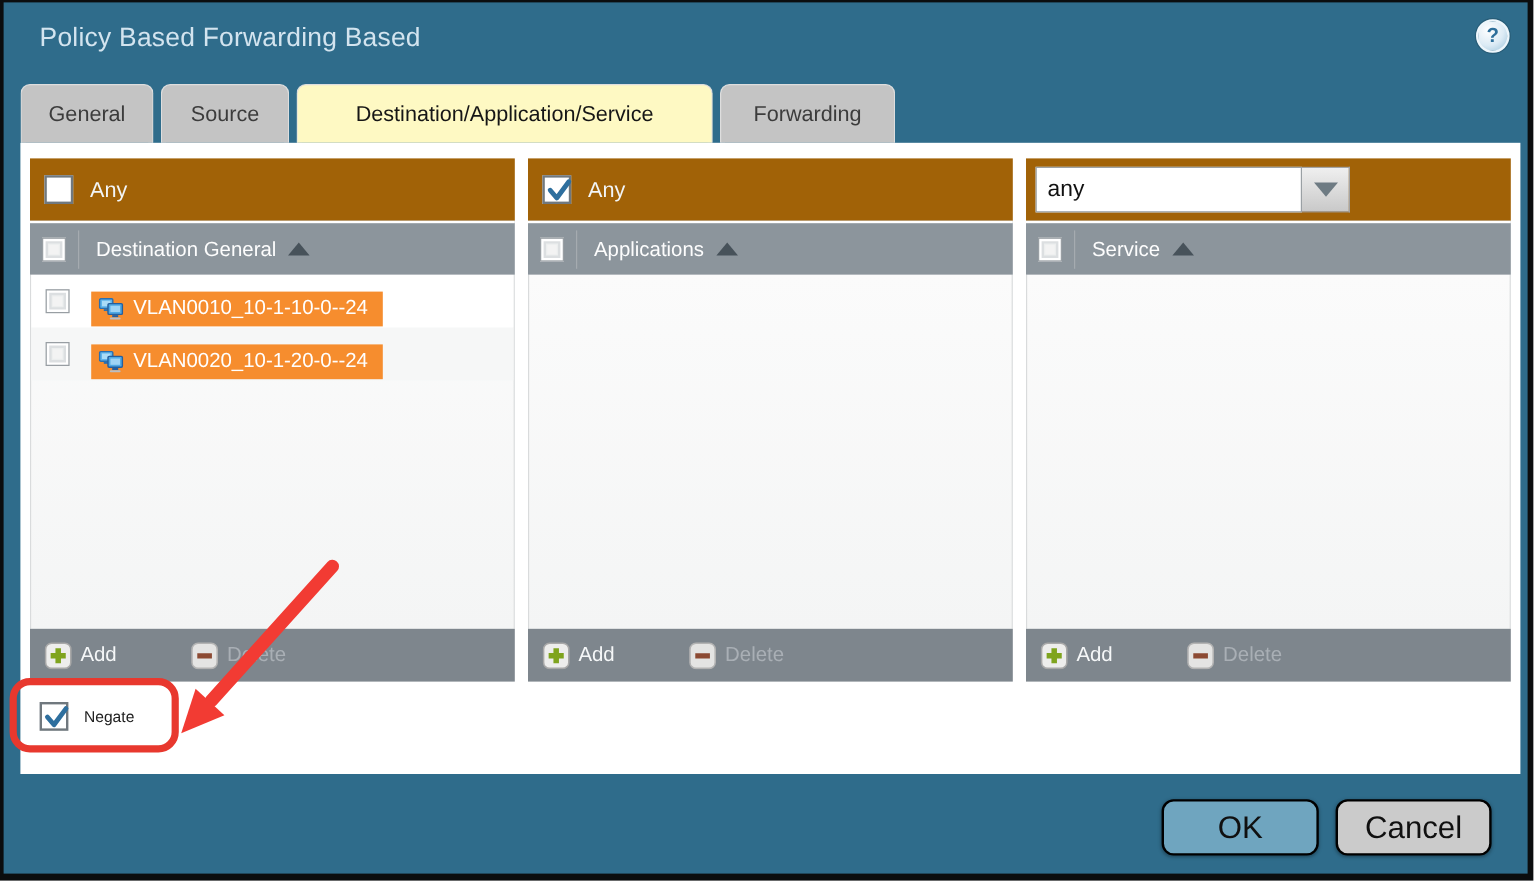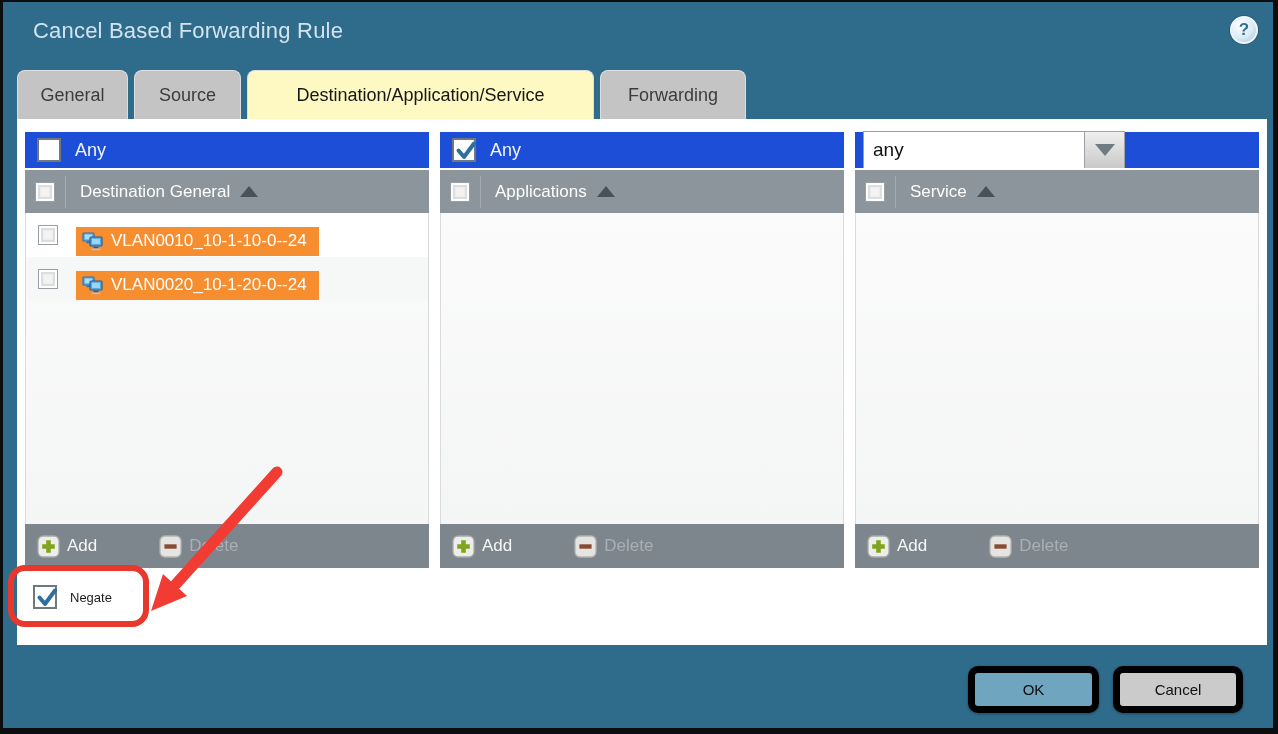--- a/index.html
+++ b/index.html
@@ -20,21 +20,21 @@
          display:flex; align-items:center; justify-content:center; font-size:18px; color:#3C3C3C; cursor:pointer; }
   .tab.active { background:#fef9c3; color:#161616; }
   .tab-general { width:111px; } .tab-source { width:107px; } .tab-dest { width:347px; } .tab-fwd { width:146px; }
 
   
   .body { position:absolute; left:14px; top:117px; width:1250px; height:526px; background:#ffffff; }
 
   .col { position:absolute; top:13px; width:404px; height:436px; display:flex; flex-direction:column; }
   .col1 { left:8px; } .col2 { left:423px; } .col3 { left:838px; }
 
-  .any-bar { height:36px; background:#1d4ed8; display:flex; align-items:center; padding-left:12px; flex:none; }
+  .any-bar { height:52px; background:#a16207; display:flex; align-items:center; padding-left:12px; flex:none; }
   .any-bar .lbl { color:#F2F5F7; font-size:18px; margin-left:14px; }
 
   .subheader { height:45px; background:#8C959C; border-top:2px solid #ffffff; display:flex; align-items:center;
                padding-left:10px; flex:none; }
   .subheader .divider { width:1px; height:32px; background:#a5abb0; margin-left:10px; }
   .subheader .lbl { color:#FDFDFD; font-size:17px; margin-left:14px; margin-right:10px; }
 
   .list { flex:1; background:linear-gradient(#fbfbfb,#f4f5f5); border-left:1px solid #d9dbdc; border-right:1px solid #d9dbdc; overflow:hidden; }
   .row { height:44px; display:flex; align-items:center; background:#ffffff; }
   .row:nth-child(2) { background:#f6f7f7; }
@@ -66,36 +66,36 @@
   .combo .drop { width:40px; height:38px; background:linear-gradient(#efefef,#c9c9c9); border:1px solid #a3a3a3;
                  border-left:none; display:flex; align-items:center; justify-content:center; cursor:pointer; }
   .combo .drop .tri { width:0; height:0; border-left:10px solid transparent; border-right:10px solid transparent;
                       border-top:12px solid #6E7B83; }
 
   
   .negate { position:absolute; left:16px; top:466px; display:flex; align-items:center; gap:13px; }
   .negate .lbl { font-size:13px; color:#1d1d1d; }
 
   
-  .btn { position:absolute; top:664px; height:47px; border-radius:10px; border:7px solid #000000;
-         display:flex; align-items:center; justify-content:center; font-size:15px; color:#101010;
+  .btn { position:absolute; top:664px; height:47px; border-radius:10px; border:2px solid #000000;
+         display:flex; align-items:center; justify-content:center; font-size:26px; color:#101010;
          box-shadow:0 1px 3px rgba(0,0,0,.35); cursor:pointer; }
   .btn-ok { left:965px; width:131px; background:#6FA5BF; }
   .btn-cancel { left:1110px; width:130px; background:#CBCBCB; }
 
   
   .overlay { position:absolute; inset:0; pointer-events:none; z-index:10; }
 </style>
 </head>
 <body>
 
 <div class="frame">
   <div class="window">
 
-    <div class="title">Cancel Based Forwarding Rule</div>
+    <div class="title">Policy Based Forwarding Based</div>
     <div class="help">?</div>
 
     <div class="tabs">
       <div class="tab tab-general">General</div>
       <div class="tab tab-source">Source</div>
       <div class="tab tab-dest active">Destination/Application/Service</div>
       <div class="tab tab-fwd">Forwarding</div>
     </div>
 
     <div class="body">

